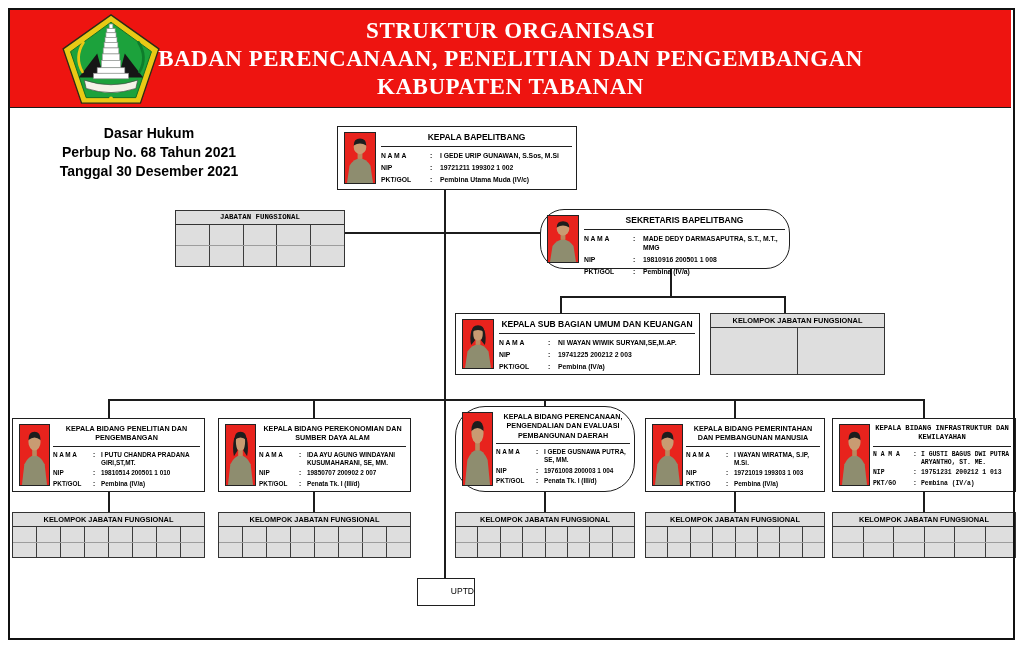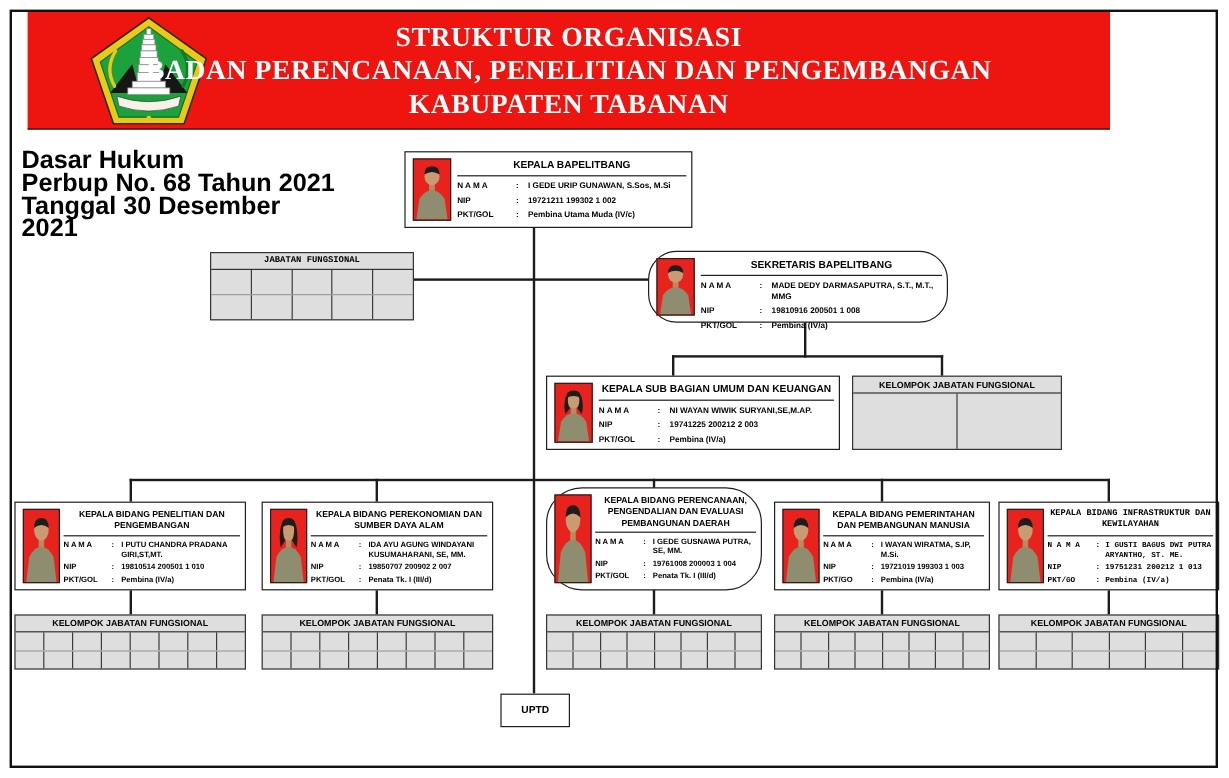--- a/index.html
+++ b/index.html
@@ -1,30 +1,30 @@
 <!DOCTYPE html>
 <html><head>
 <meta charset="utf-8">
 <style>
   html,body{margin:0;padding:0;background:#fff;}
   .canvas{position:relative;width:1024px;height:648px;background:#ffffff;
           font-family:"Liberation Sans",sans-serif;overflow:hidden;}
   .frame{position:absolute;left:8px;top:8px;width:1003px;height:628px;border:2px solid #111;}
 
   
-  .header{position:absolute;left:23px;top:10px;width:902px;height:97px;background:#ee1410;
+  .header{position:absolute;left:10px;top:10px;width:1001px;height:97px;background:#ee1410;
           border-bottom:1.5px solid #1a1a1a;}
   .logo{position:absolute;left:48px;top:3px;width:106px;height:92px;}
   .header-text{position:absolute;left:0;top:7px;width:100%;text-align:center;color:#fff;
                font-family:"Liberation Serif",serif;font-weight:bold;font-size:23px;line-height:28px;
                letter-spacing:.5px;}
 
   
-  .legal{position:absolute;left:18px;top:124px;width:262px;font-weight:bold;
-         font-size:21px;line-height:19px;color:#000;}
+  .legal{position:absolute;left:18px;top:124px;width:262px;text-align:center;font-weight:bold;
+         font-size:14px;line-height:19px;color:#000;}
 
   
   .vl,.hl{position:absolute;background:#1c1c1c;}
   .vl{width:2px;} .hl{height:2px;}
 
   
   .official-box{position:absolute;background:#fff;border:1.5px solid #1f1f1f;box-sizing:border-box;}
   .photo{position:absolute;left:6px;top:5px;bottom:5px;width:30px;background:#e8231d;
          border:1px solid #222;overflow:hidden;}
   .photo svg{width:100%;height:100%;display:block;}
@@ -48,22 +48,22 @@
   .fgroup-title{flex:0 0 13px;border-bottom:1.4px solid #333;font-size:7.4px;font-weight:bold;
                 text-align:center;line-height:13px;color:#000;}
   .fgrid{flex:1;display:flex;flex-direction:column;}
   .grid-row{flex:1;display:flex;}
   .grid-row + .grid-row{border-top:1px solid #9d9d9d;}
   .grid-cell{flex:1;border-right:1.2px solid #3c3c3c;}
   .grid-cell:last-child{border-right:none;}
 
   
   .uptd{position:absolute;left:417px;top:578px;width:58px;height:28px;background:#fff;
-        border:1.5px solid #1f1f1f;box-sizing:border-box;text-align:center;line-height:25px;
-        font-size:8.5px;font-weight:bold;color:#000;}
+        border:1.5px solid #1f1f1f;box-sizing:border-box;text-align:right;line-height:25px;
+        font-size:8.5px;font-weight:normal;color:#000;}
 </style>
 </head>
 <body>
 
 <div class="canvas">
 
   <div class="header">
     <svg class="logo" viewBox="0 0 110 100">
       <polygon points="55,2 107,39 87,98 23,98 3,39" fill="#e9c915" stroke="#2c2c16" stroke-width="1.5"></polygon>
       <polygon points="55,10 99,42 82,92 28,92 11,42" fill="#1ca23c" stroke="#0c6b24" stroke-width="1"></polygon>

